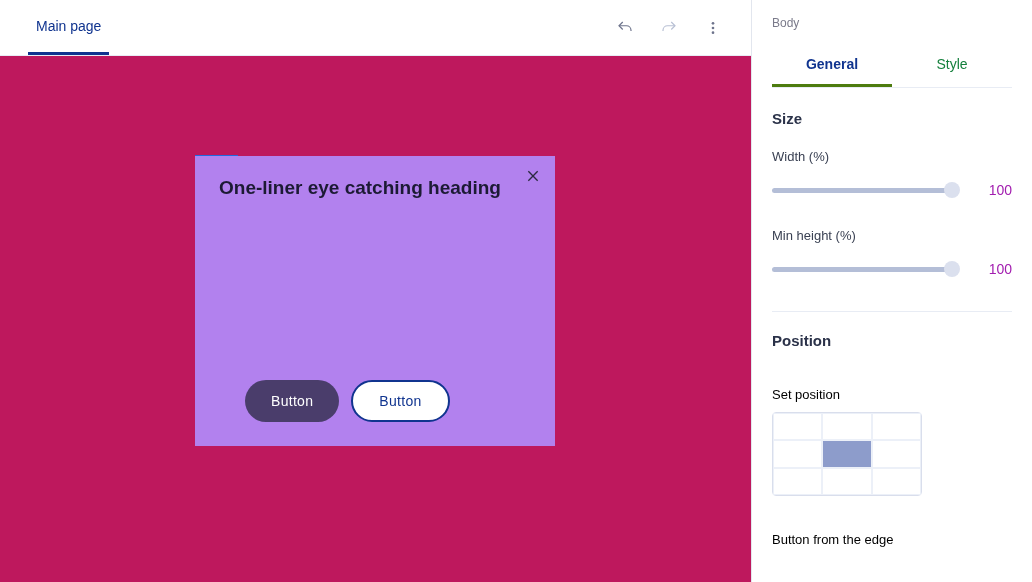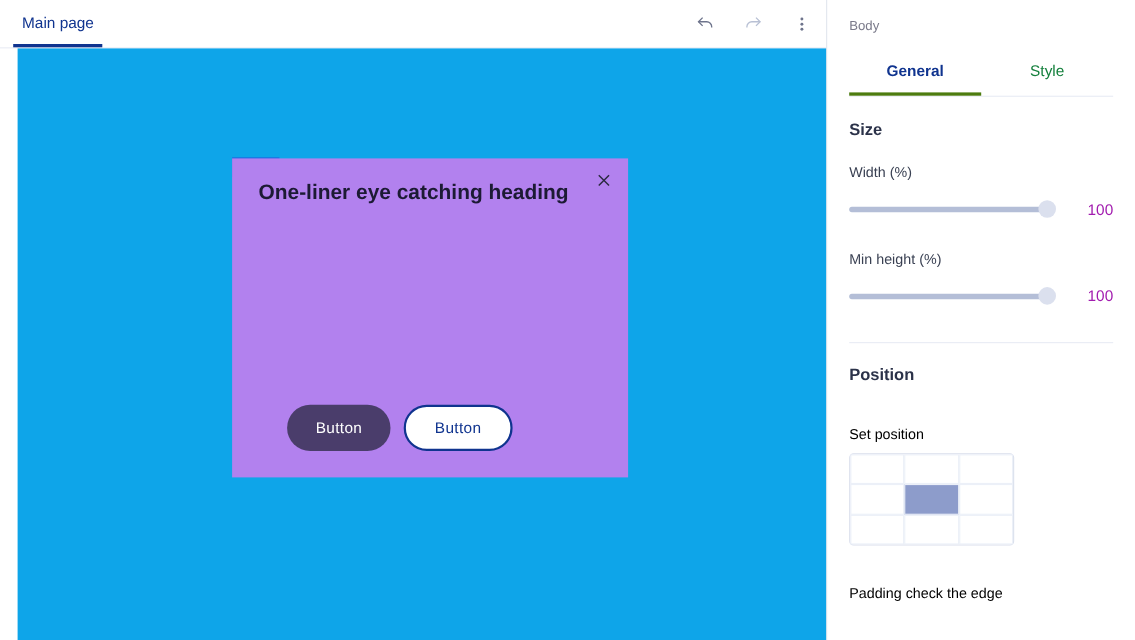--- a/index.html
+++ b/index.html
@@ -1,23 +1,23 @@
 <!DOCTYPE html>
 <html><head>
   <meta charset="utf-8">
   <style>
     * { box-sizing: border-box; margin: 0; padding: 0; font-family: -apple-system, BlinkMacSystemFont, 'Segoe UI', sans-serif; }
     body { width: 1032px; height: 582px; overflow: hidden; background: #fff; }
     .main { display: flex; width: 100%; height: 100%; }
     .canvas-area { flex: 1; display: flex; flex-direction: column; border-right: 1px solid #e2e6ee; }
-    .top-bar { height: 44px; display: flex; align-items: center; padding: 0 12px; border-bottom: 1px solid #e8ecf4; }
+    .top-bar { height: 56px; display: flex; align-items: center; padding: 0 28px; border-bottom: 1px solid #e8ecf4; }
     .tab-active { color: #10348f; font-weight: 500; font-size: 14px; padding: 10px 8px; border-bottom: 3px solid #10348f; height: 100%; display: flex; align-items: center; }
     .top-bar-actions { margin-left: auto; display: flex; align-items: center; gap: 24px; }
     .icon-btn { width: 20px; height: 20px; display: flex; align-items: center; justify-content: center; cursor: pointer; color: #6e748c; }
-    .canvas { flex: 1; position: relative; background: #0ea5e9; margin-left: 16px; }
+    .canvas { flex: 1; position: relative; background: #be185d; }
     .card {
       position: absolute; left: 195px; top: 100px; width: 360px; height: 290px;
       background: #b281ee; padding: 20px 24px 24px 24px; display: flex; flex-direction: column;
     }
     .body-tag {
       position: absolute; left: 195px; top: 99px; background: #1f6be2; color: #fff;
       font-size: 12px; padding: 2px 8px; font-weight: 500;
     }
     .card-close { position: absolute; top: 12px; right: 14px; color: #2b2a41; font-size: 18px; cursor: pointer; }
     .card-heading { font-size: 19px; font-weight: 600; color: #1c1a34; margin-bottom: 8px; line-height: 1.25; }
@@ -124,15 +124,15 @@
       <div class="pos-cell"></div>
       <div class="pos-cell"></div>
       <div class="pos-cell"></div>
       <div class="pos-cell"></div>
       <div class="pos-cell selected"></div>
       <div class="pos-cell"></div>
       <div class="pos-cell"></div>
       <div class="pos-cell"></div>
       <div class="pos-cell"></div>
     </div>
-    <div class="small-label">Padding check the edge</div>
+    <div class="small-label">Button from the edge</div>
   </div>
 </div>
 
 </body></html>

